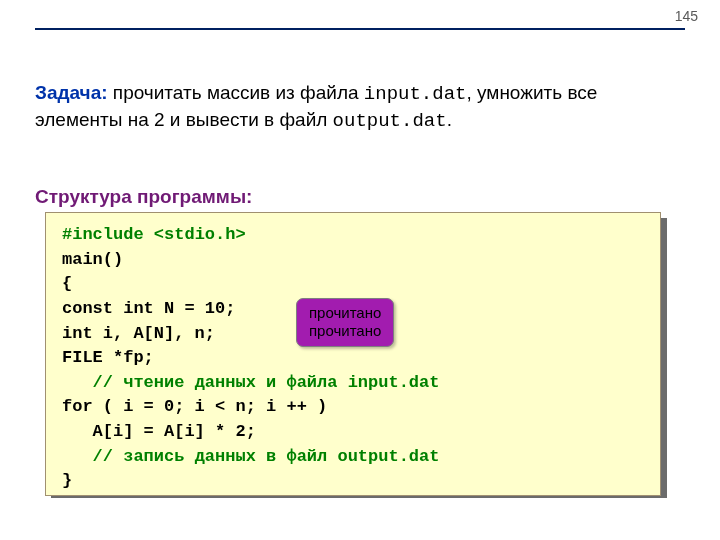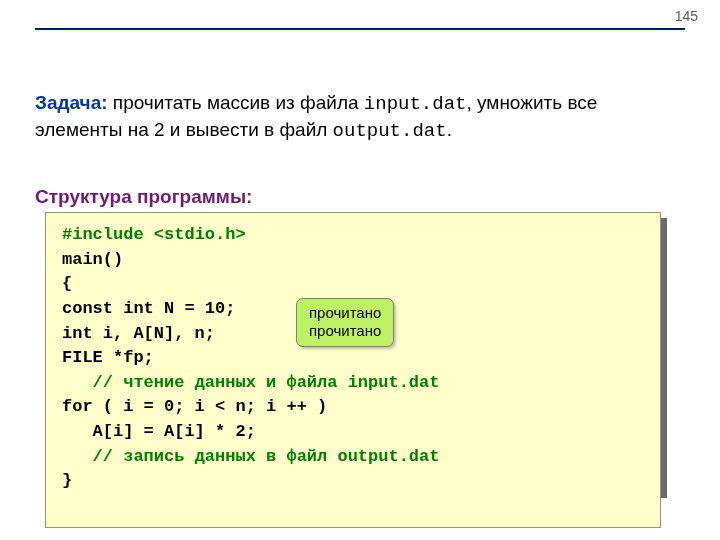--- a/index.html
+++ b/index.html
@@ -37,21 +37,20 @@
     margin: 0;
   }
   .task {
     position: absolute;
     left: 35px;
     top: 80px;
     right: 35px;
     font-size: 19px;
     line-height: 1.32;
     color: #000;
-    margin-top: 10px;
   }
   .task .highlight { color: #0033aa; font-weight: bold; }
   .task .mono { font-family: "Courier New", Courier, monospace; }
   .struct-label {
     position: absolute;
     left: 35px;
     top: 186px;
     font-size: 19px;
     color: #701a75;
     font-weight: bold;
@@ -62,37 +61,37 @@
     top: 218px;
     width: 616px;
     height: 280px;
     background: #6b6b6b;
   }
   .code-box {
     position: absolute;
     left: 45px;
     top: 212px;
     width: 616px;
-    height: 316px;
+    height: 284px;
     background: #ffffcc;
     border: 1px solid #a09070;
     padding: 10px 16px 8px 16px;
     font-family: "Courier New", Courier, monospace;
     font-size: 17px;
     font-weight: bold;
     line-height: 1.45;
     color: #000;
     white-space: pre;
   }
   .code-box .green { color: #008000; }
   .callout {
     position: absolute;
     left: 296px;
     top: 298px;
-    background: #bef264;
+    background: #a21caf;
     border: 1.5px solid #7f7f7f;
     border-radius: 7px;
     padding: 5px 12px 6px 12px;
     font-family: Arial, Helvetica, sans-serif;
     font-size: 15px;
     font-weight: normal;
     color: #000;
     line-height: 1.2;
     box-shadow: 2px 2px 3px rgba(0,0,0,0.25);
     white-space: normal;

